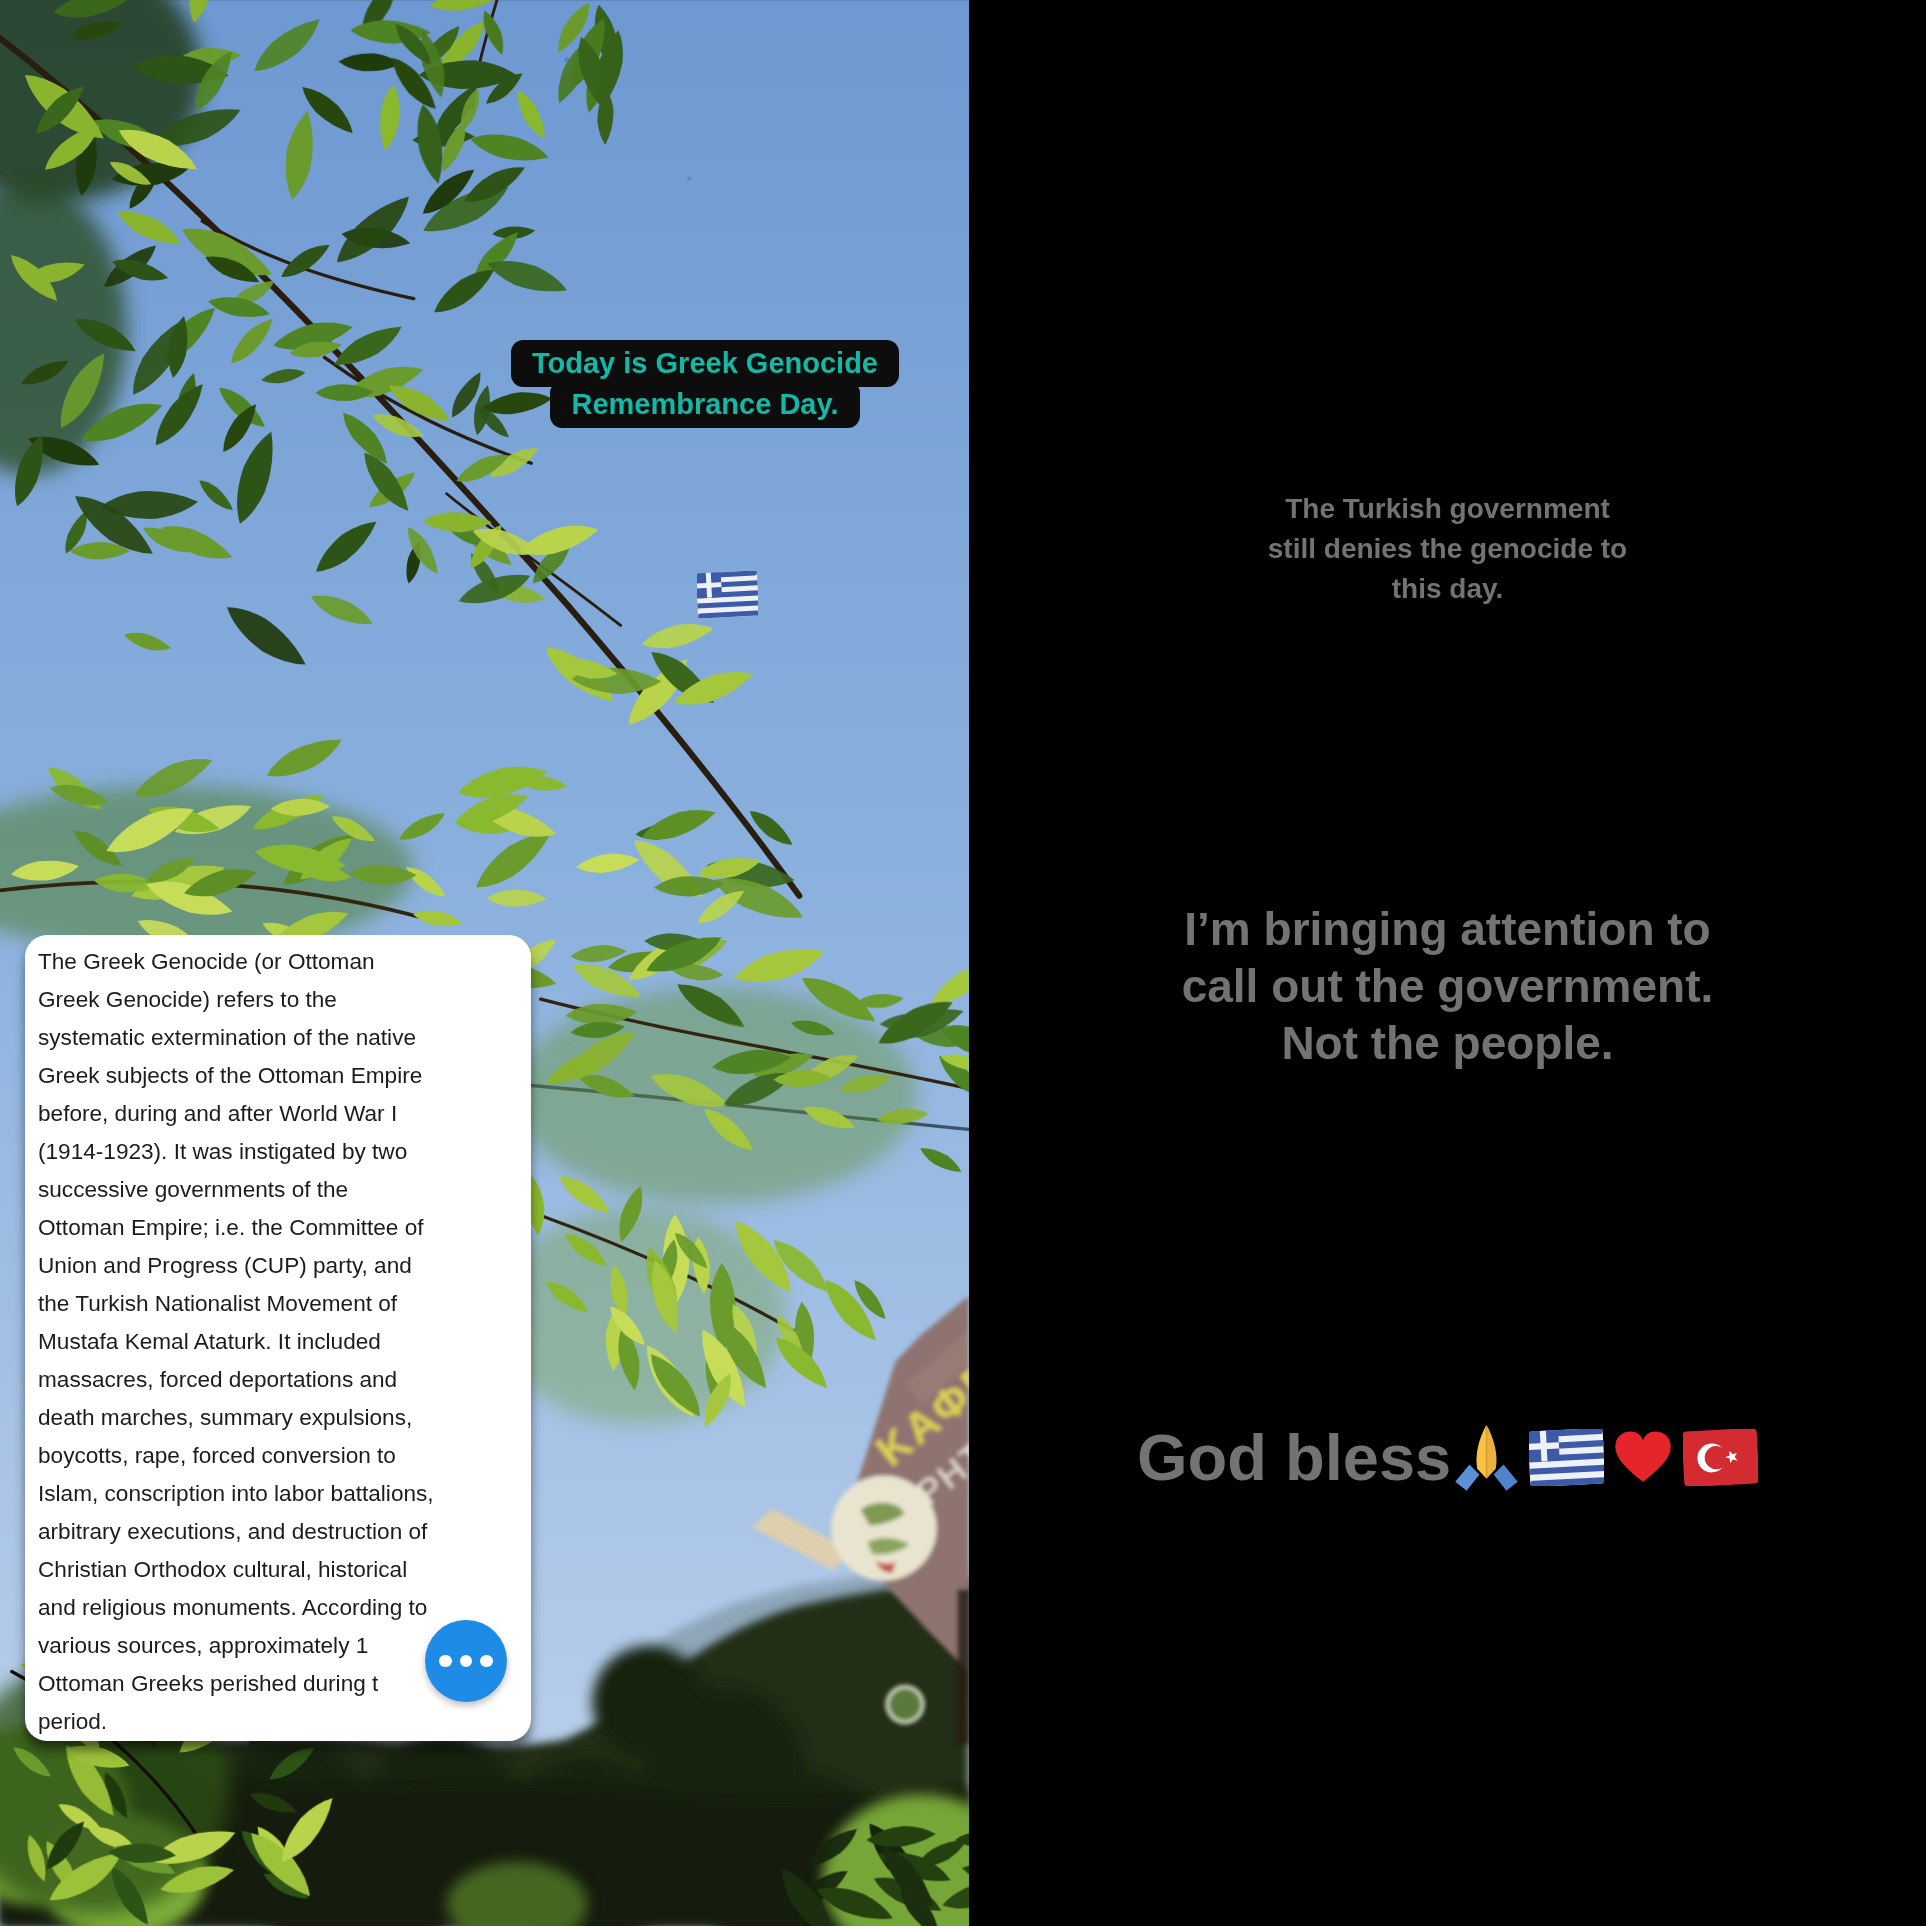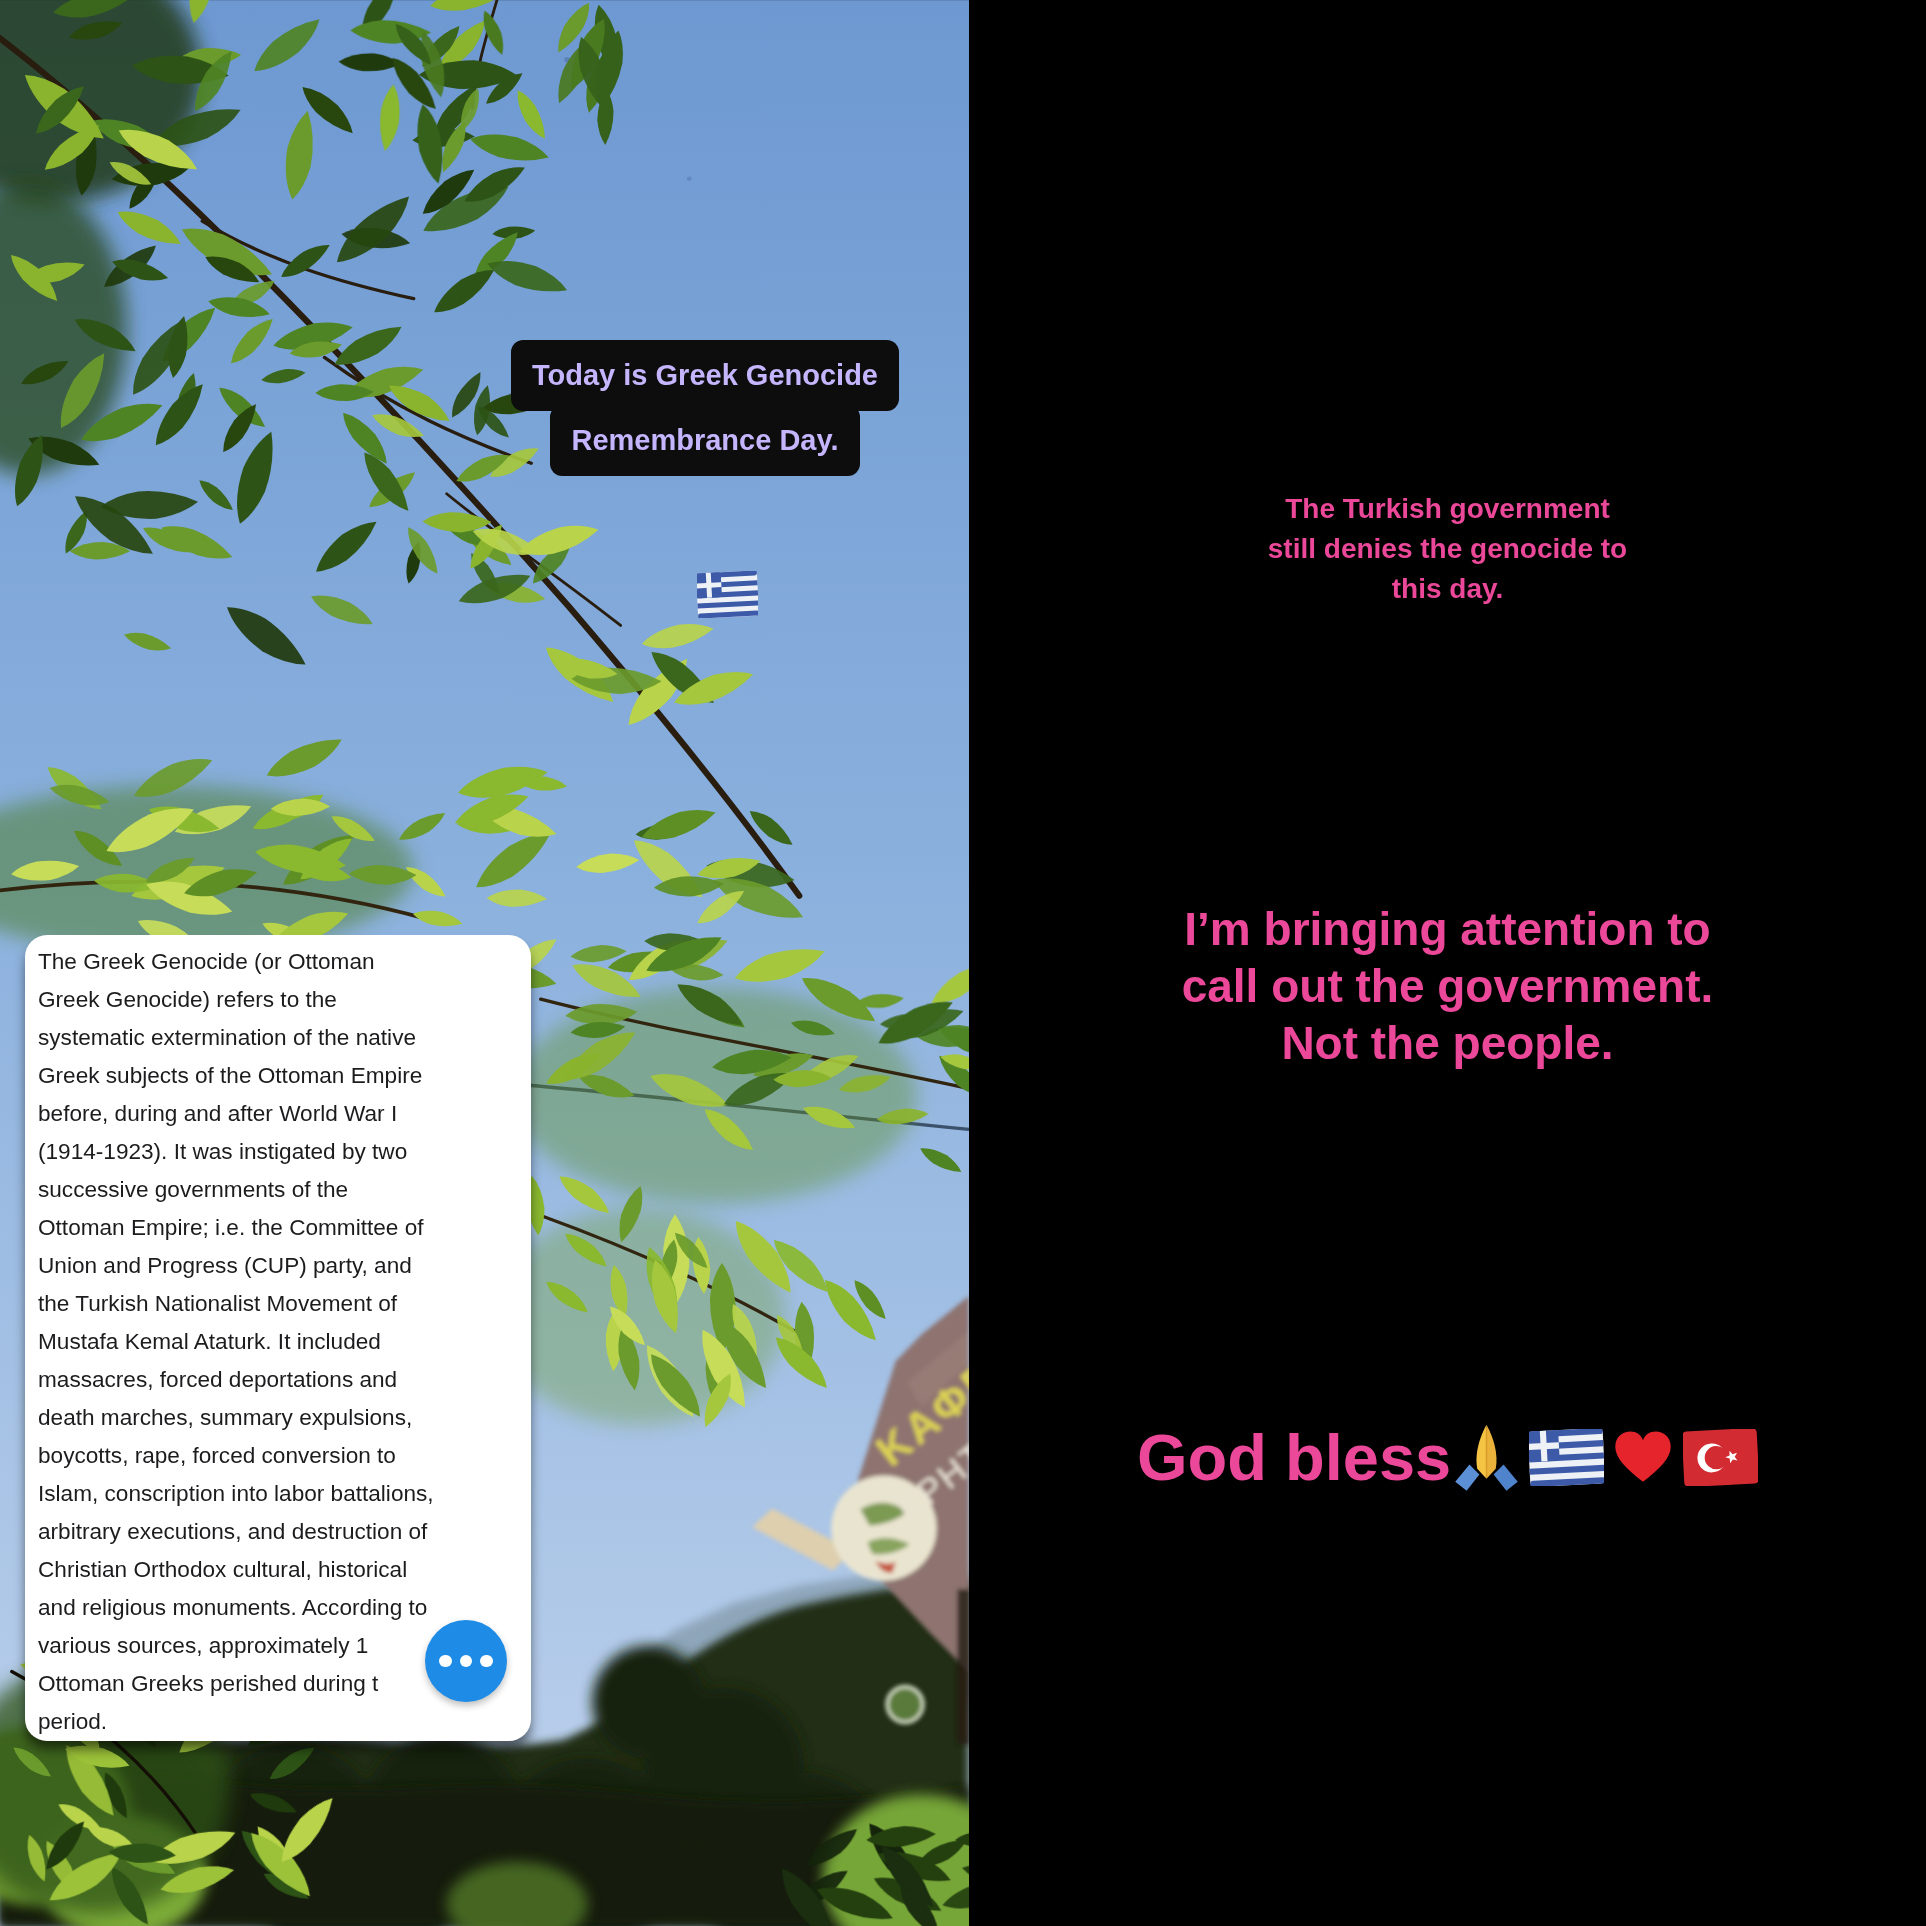--- a/index.html
+++ b/index.html
@@ -4,39 +4,39 @@
 <style>
   html,body{margin:0;padding:0;background:#000;}
   .screen{position:relative;width:1926px;height:1926px;background:#000;overflow:hidden;
           font-family:"Liberation Sans",sans-serif;}
   
   .photo{position:absolute;left:0;top:0;width:969px;height:1926px;overflow:hidden;}
   .photo svg{position:absolute;left:0;top:0;}
   
   .banner{position:absolute;left:492px;top:340px;width:426px;display:flex;
           flex-direction:column;align-items:center;z-index:3;}
-  .banner-line{background:#0d0d0d;color:#c4b5fd;font-weight:bold;font-size:29px;line-height:33px;
-          padding:19px 21px;border-radius:12.2px;white-space:nowrap;text-align:left;}
+  .banner-line{background:#0d0d0d;color:#14b8a6;font-weight:bold;font-size:29px;line-height:33px;
+          padding:7px 21px;border-radius:12.2px;white-space:nowrap;text-align:left;}
   .banner-line + .banner-line{margin-top:-5.6px;}
   
   .emoji-row{position:absolute;left:697px;top:571px;display:flex;align-items:center;gap:8.5px;z-index:3;}
   .emoji-row svg{display:block;}
   
   .info-card{position:absolute;left:25px;top:935px;width:506px;height:806px;background:#fff;
           border-radius:22px;box-shadow:0 9.4px 12.2px -1.9px rgba(0,0,0,.55);
           padding:7.5px 4.7px 0 13px;box-sizing:border-box;overflow:hidden;z-index:3;}
   .card-line{font-size:22.6px;line-height:38px;color:#1c1c1e;white-space:nowrap;}
   
   .more-button{position:absolute;left:425px;top:1620px;width:82px;height:82px;border-radius:50%;
           background:#1e8be6;display:flex;align-items:center;justify-content:center;gap:7.5px;
           box-shadow:0 3.8px 7.5px rgba(0,0,0,.25);z-index:4;border:none;}
   .more-button .dot{width:12.7px;height:12.7px;border-radius:50%;background:#fff;}
   
   .right-panel{position:absolute;left:969px;top:0;width:957px;height:1926px;background:#000;}
-  .r-block{position:absolute;left:0;width:100%;text-align:center;color:#ec4899;font-weight:bold;}
+  .r-block{position:absolute;left:0;width:100%;text-align:center;color:#737373;font-weight:bold;}
   .r-block-1{top:489px;font-size:28px;line-height:40px;}
   .r-block-2{top:901px;font-size:46px;line-height:57px;}
   .r-block-3{top:1420px;display:flex;align-items:center;justify-content:center;
              font-size:65px;line-height:75px;}
   .r-line{white-space:nowrap;}
   .blessing-icons{display:flex;align-items:center;gap:6.6px;}
 </style>
 </head>
 <body>
 

